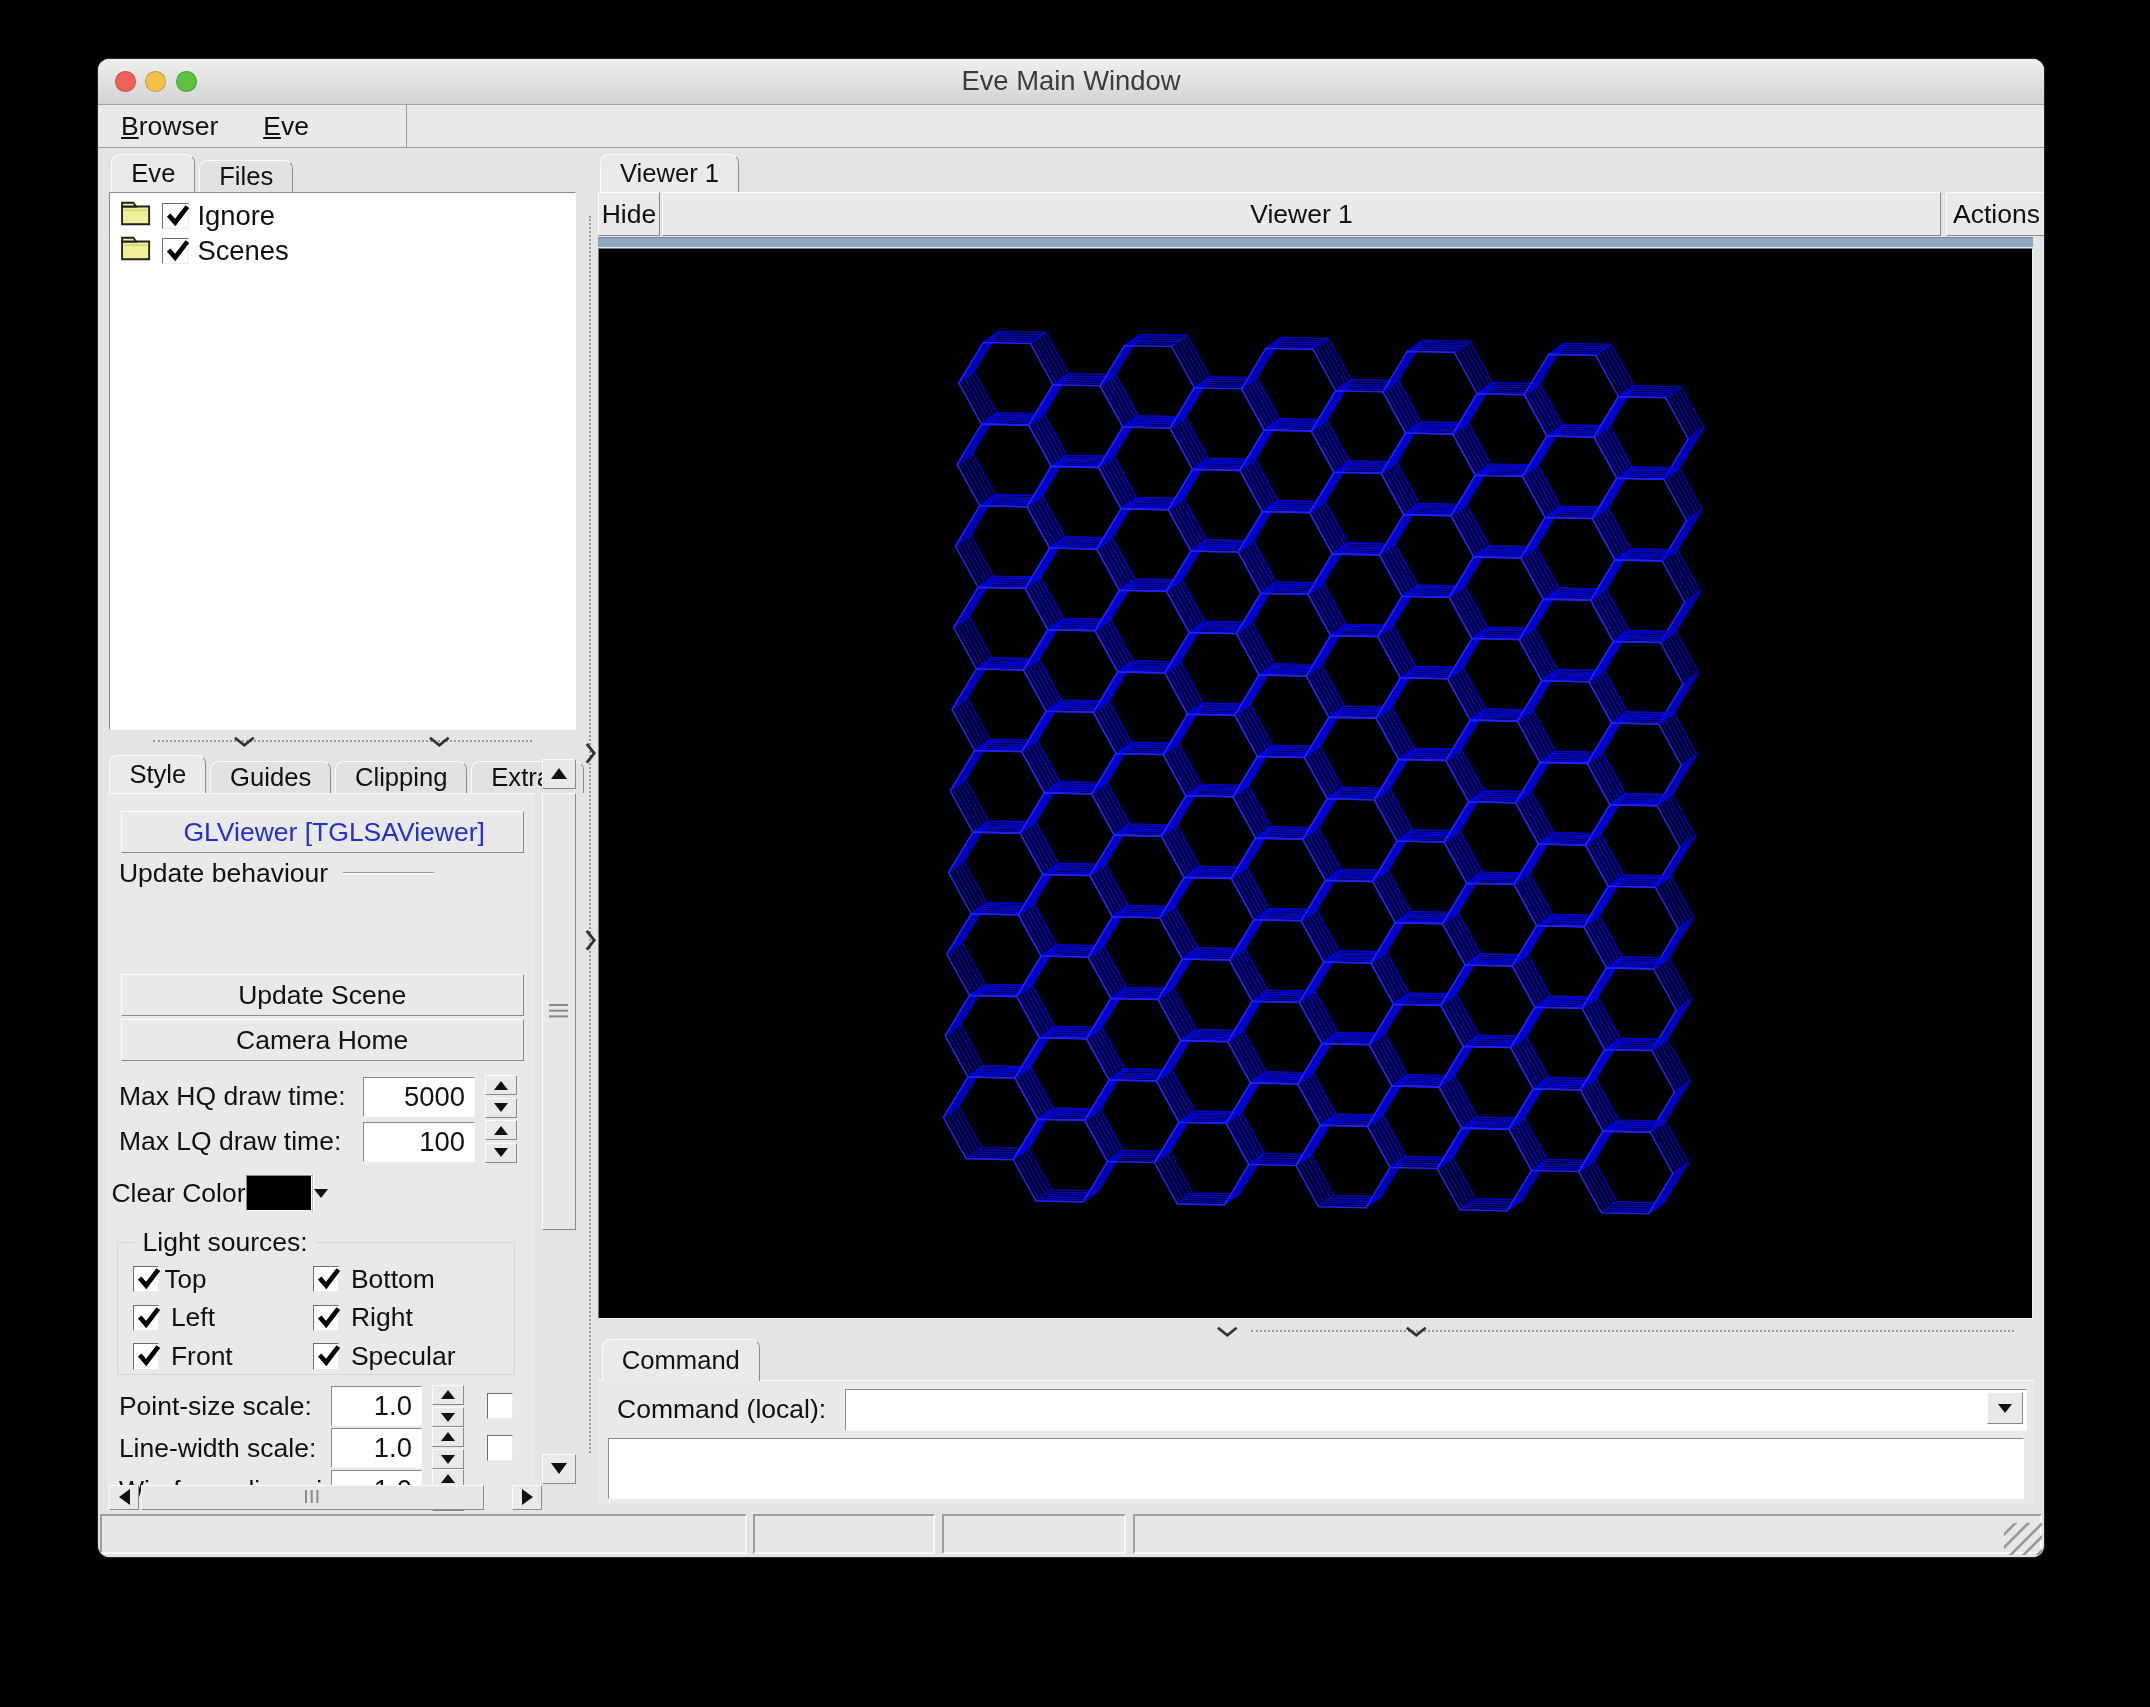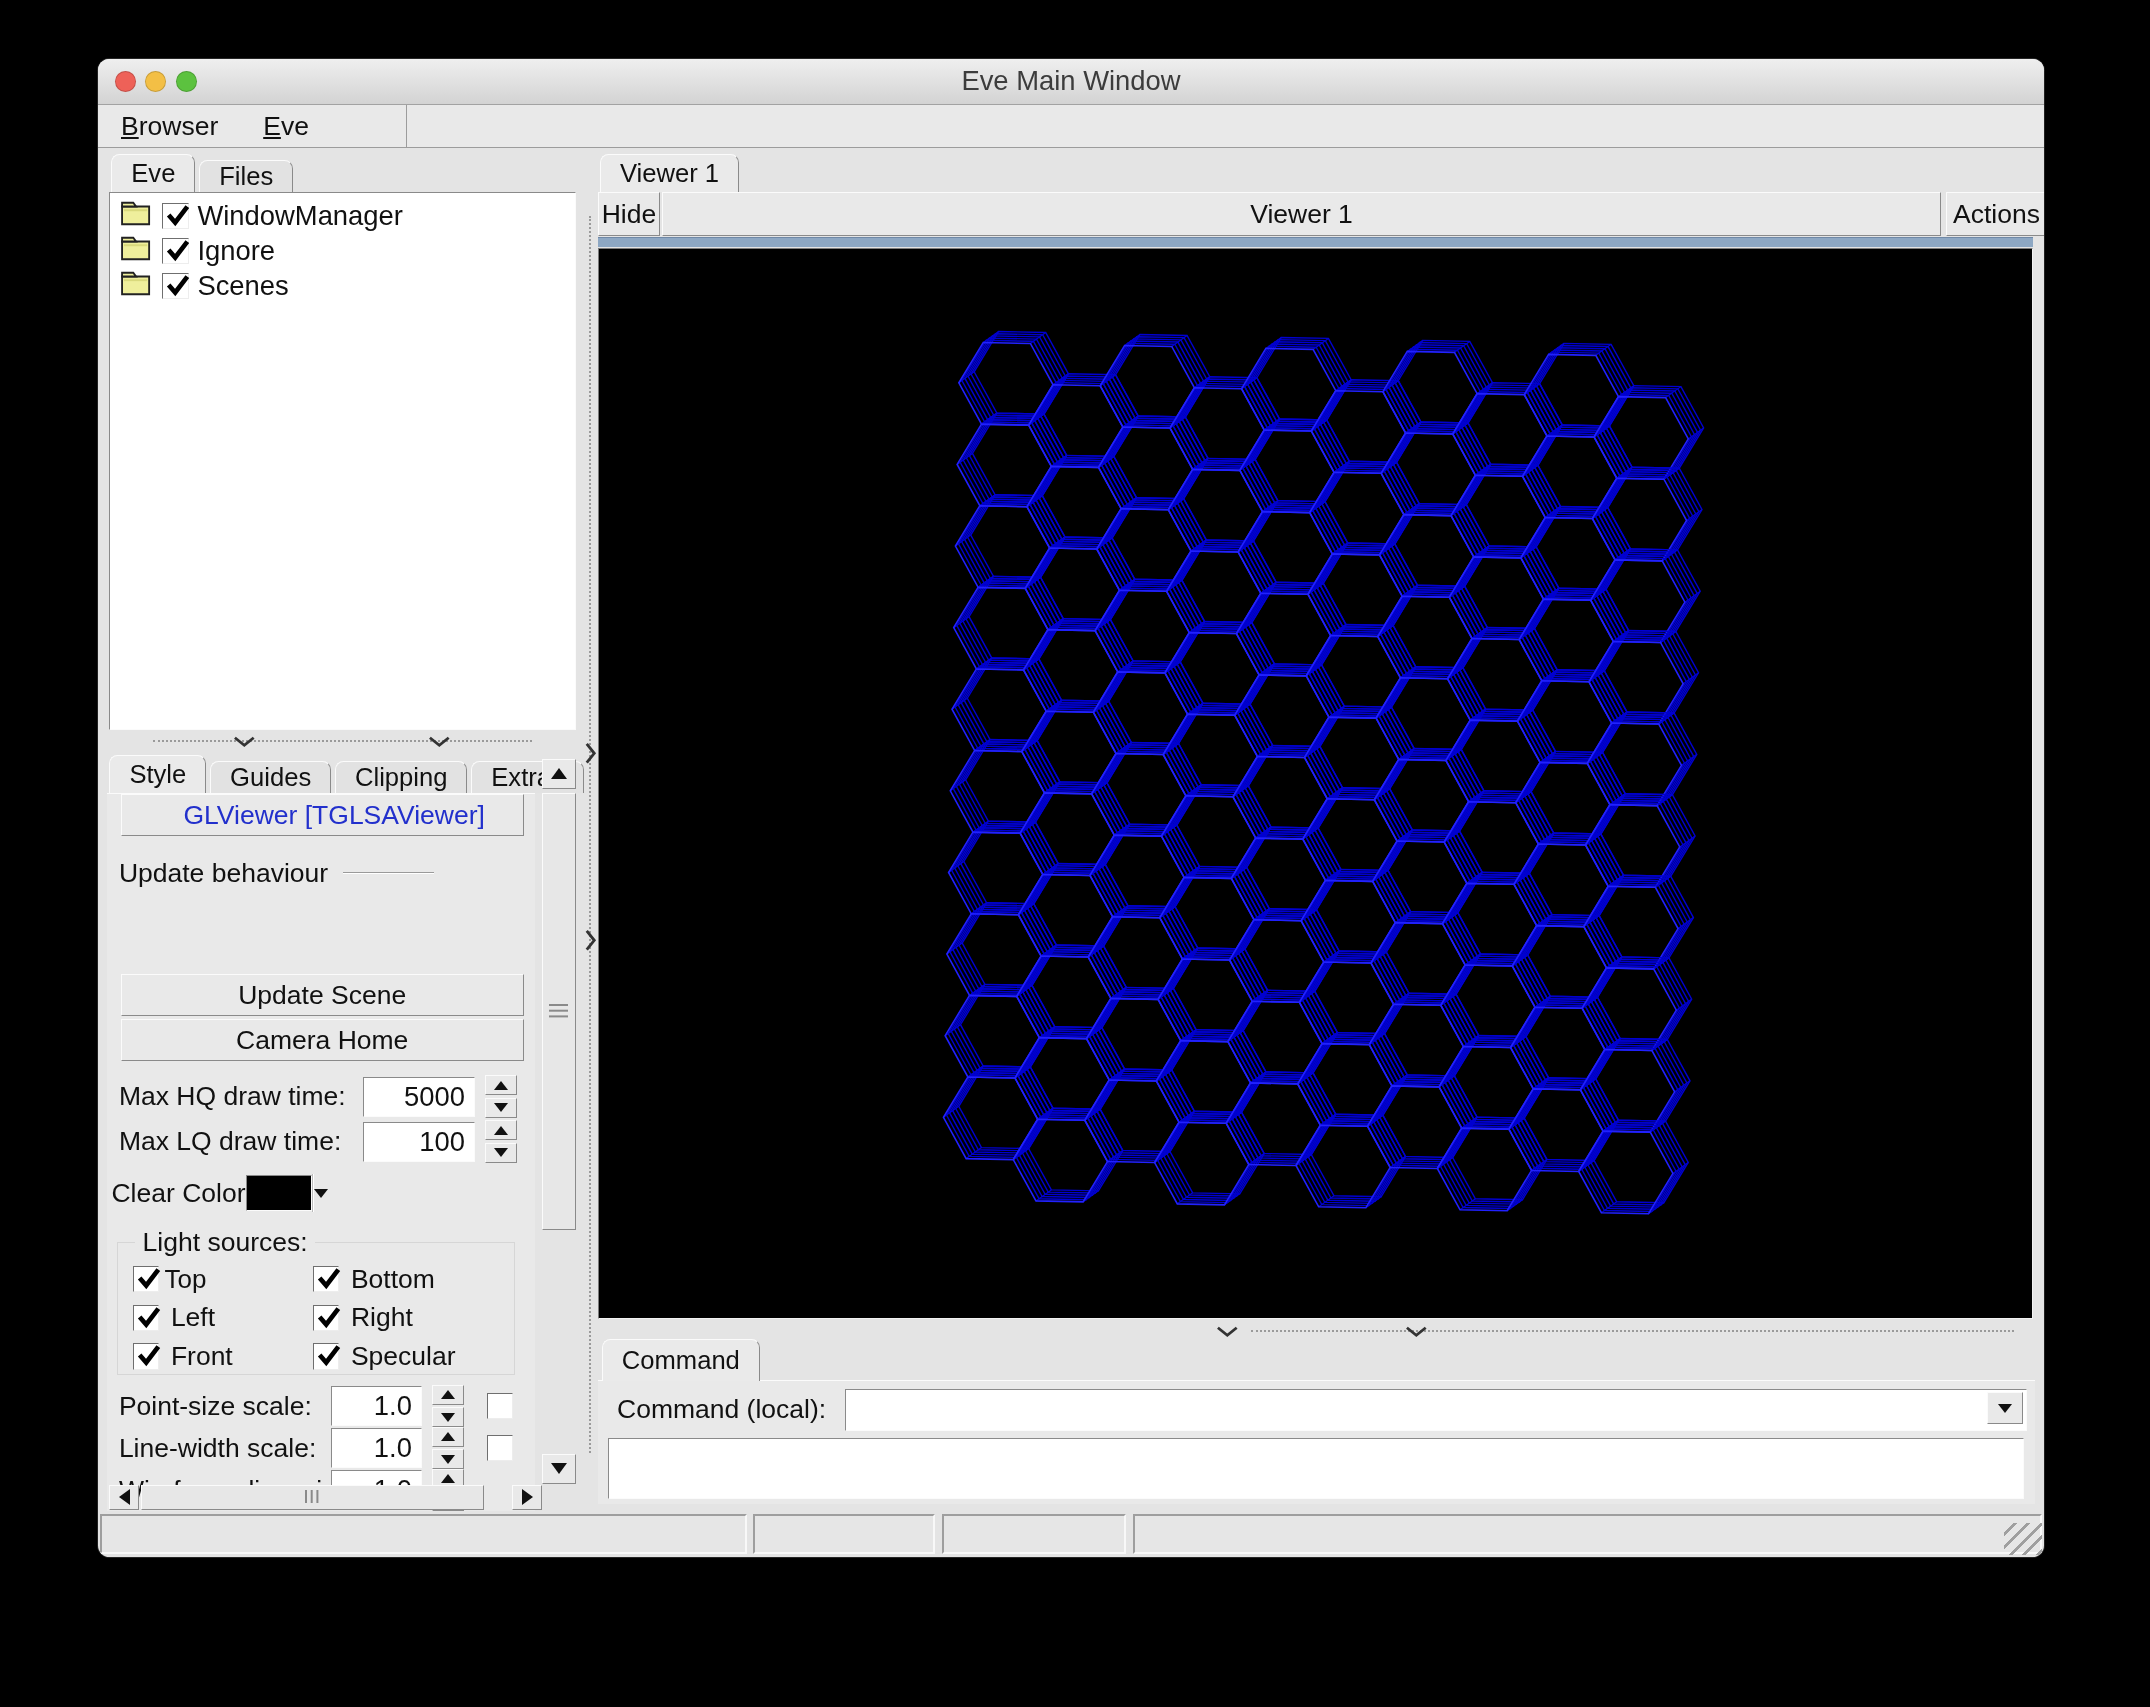--- a/index.html
+++ b/index.html
@@ -98,33 +98,20 @@
           <span><svg width="34" height="28" viewBox="0 0 36 30">
               <path d="M2 8 L2 27 L31 27 L31 8 Z" fill="#efef9c" stroke="#222" stroke-width="2"></path>
               <path d="M2 8 L2 4 L14 4 L17 8 Z" fill="#efef9c" stroke="#222" stroke-width="2"></path>
               <path d="M4 12 L29 12" stroke="#d9d97c" stroke-width="2"></path>
             </svg></span>
           <span class="cb">
             <svg width="28" height="28" viewBox="0 0 30 30">
               <polyline points="5,15 12,23 25,6" fill="none" stroke="#000" stroke-width="5"></polyline>
             </svg>
           </span>
-          <span>WindowManager</span>
-        </div>
-        <div class="tree-row">
-          <span><svg width="34" height="28" viewBox="0 0 36 30">
-              <path d="M2 8 L2 27 L31 27 L31 8 Z" fill="#efef9c" stroke="#222" stroke-width="2"></path>
-              <path d="M2 8 L2 4 L14 4 L17 8 Z" fill="#efef9c" stroke="#222" stroke-width="2"></path>
-              <path d="M4 12 L29 12" stroke="#d9d97c" stroke-width="2"></path>
-            </svg></span>
-          <span class="cb">
-            <svg width="28" height="28" viewBox="0 0 30 30">
-              <polyline points="5,15 12,23 25,6" fill="none" stroke="#000" stroke-width="5"></polyline>
-            </svg>
-          </span>
           <span>Ignore</span>
         </div>
         <div class="tree-row">
           <span><svg width="34" height="28" viewBox="0 0 36 30">
               <path d="M2 8 L2 27 L31 27 L31 8 Z" fill="#efef9c" stroke="#222" stroke-width="2"></path>
               <path d="M2 8 L2 4 L14 4 L17 8 Z" fill="#efef9c" stroke="#222" stroke-width="2"></path>
               <path d="M4 12 L29 12" stroke="#d9d97c" stroke-width="2"></path>
             </svg></span>
           <span class="cb">
             <svg width="28" height="28" viewBox="0 0 30 30">
@@ -146,21 +133,21 @@
     </div>
 
     <div class="stylepanel">
       <div class="tabs" id="style-tabs" style="position:absolute;left:3.8px;top:0;height:40px;">
           <span class="tab active">Style</span>
           <span class="tab inactive">Guides</span>
           <span class="tab inactive">Clipping</span>
           <span class="tab inactive">Extras</span>
         </div>
       <div class="panelbody">
-        <div class="btn raised" style="position:absolute;left:13.2px;top:0;width:403px;height:42px;padding-left:24px;">
+        <div class="btn raised" style="position:absolute;left:13.2px;top:17px;width:403px;height:42px;padding-left:24px;">
           <span id="glviewer-label" style="color: rgb(34, 48, 204);">GLViewer [TGLSAViewer]</span>
         </div>
         <div class="row" style="position:absolute;left:11.4px;top:64px;width:397px;height:30px;gap:15px;">
           <span style="font-size:26.5px;">Update behaviour</span>
           <span style="flex:none;width:91px;height:0;border-top:1.9px solid #9a9a9a;border-bottom:1.9px solid #fff;"></span>
         </div>
         <div class="btn raised" style="position:absolute;left:13.2px;top:180px;width:403px;height:42px;">
           <span>Update Scene</span>
         </div>
         <div class="btn raised" style="position:absolute;left:13.2px;top:225px;width:403px;height:42px;">

